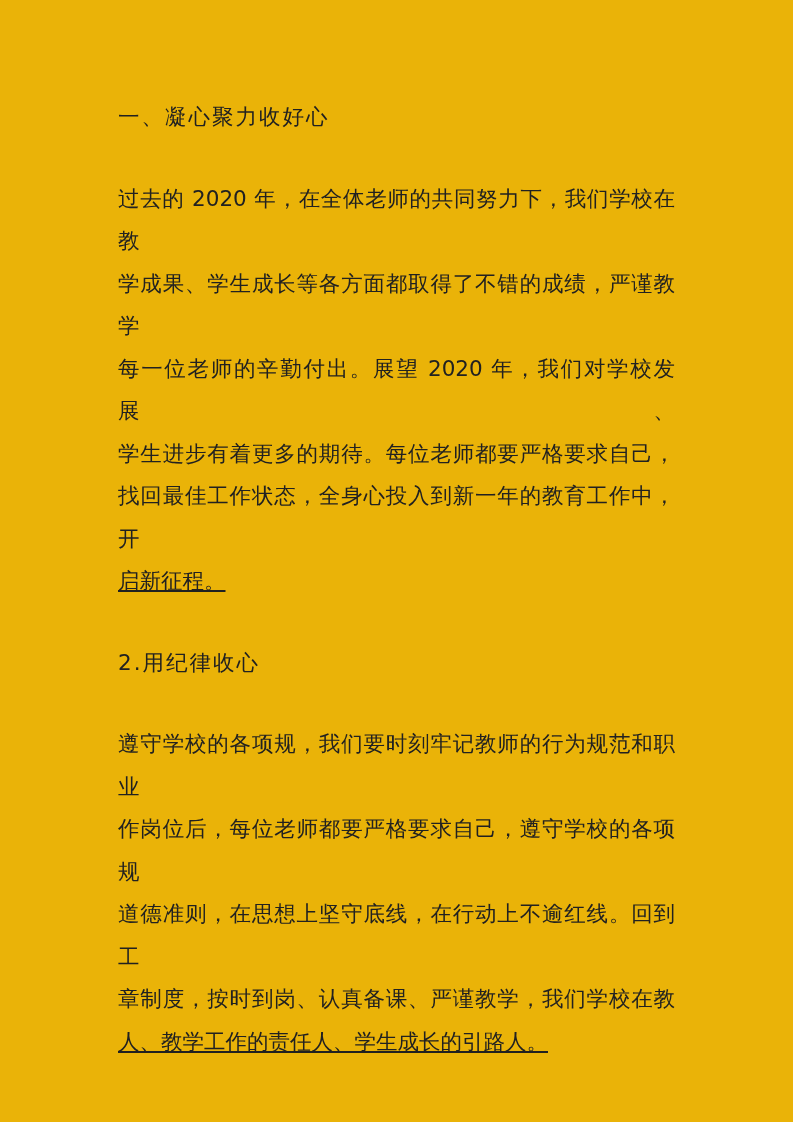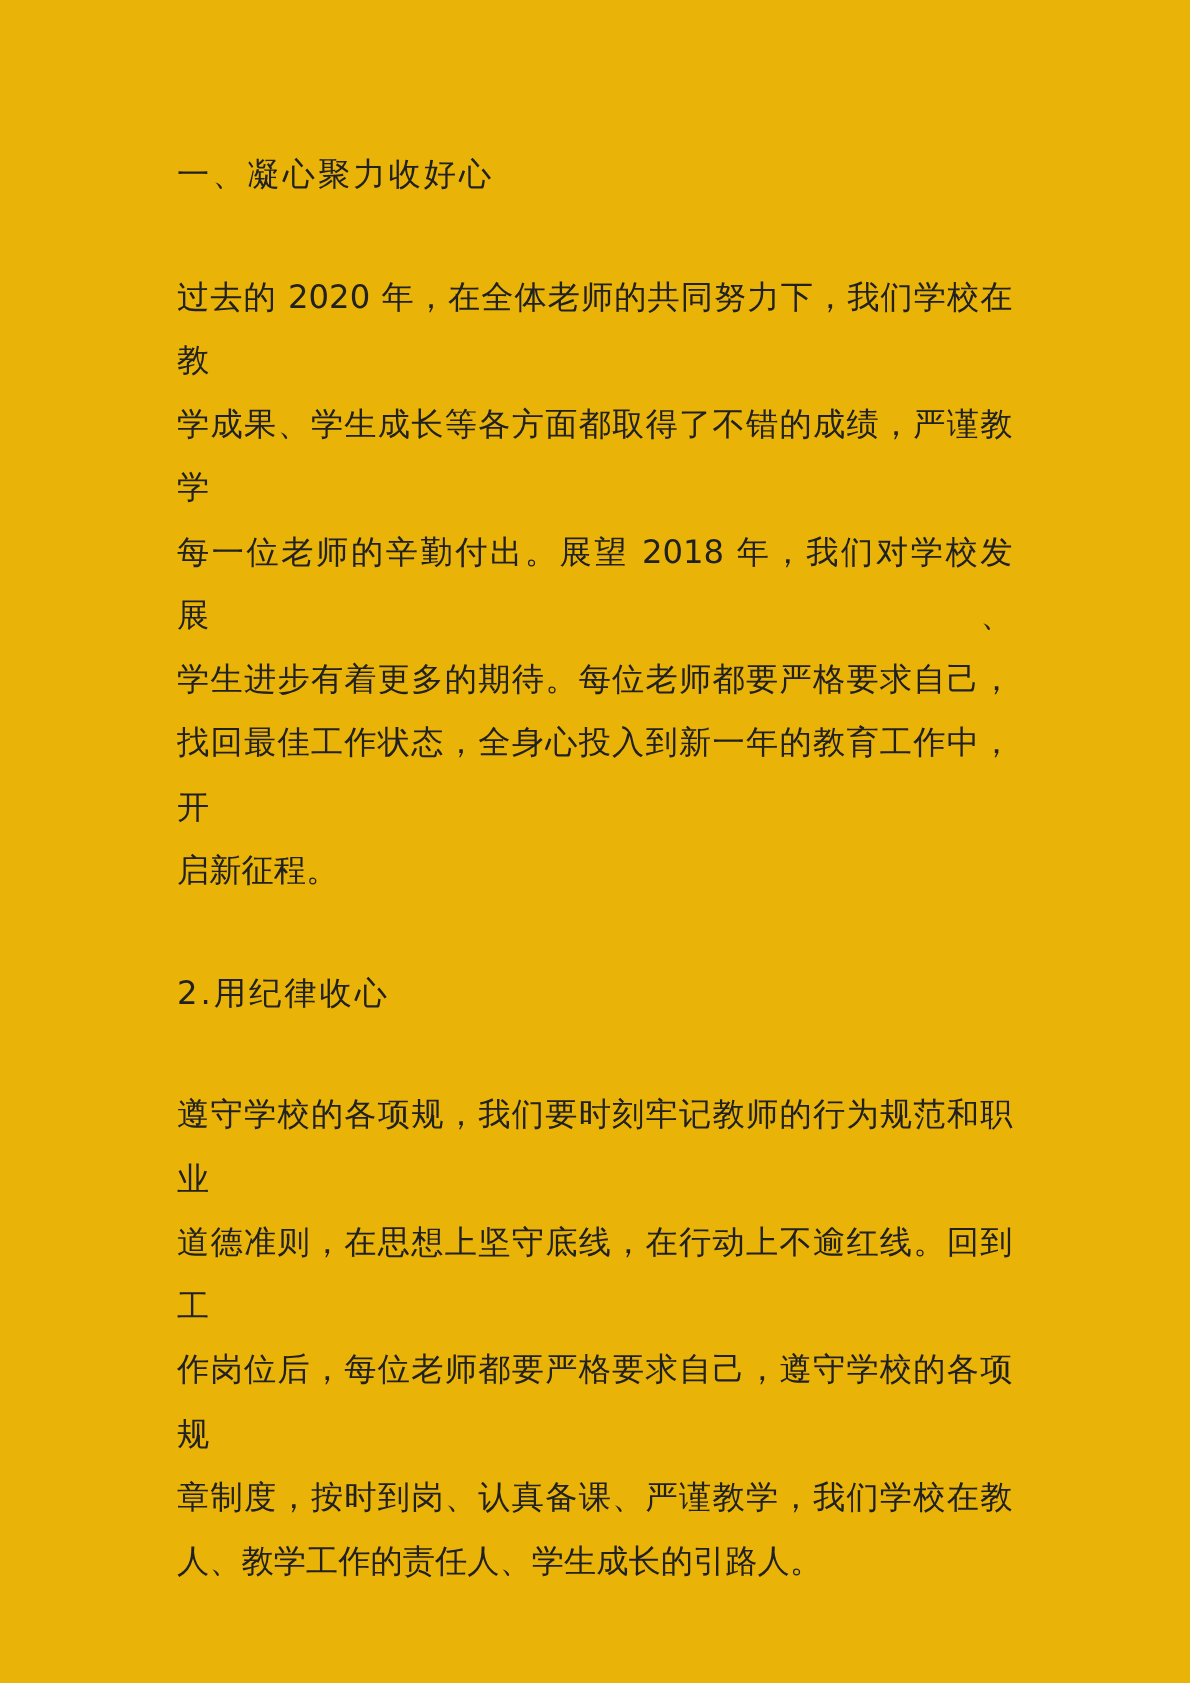--- a/index.html
+++ b/index.html
@@ -36,43 +36,44 @@
   
   .jline {
     text-align: justify;
     text-align-last: justify;
     text-justify: inter-character;
   }
   
   .lline {
     text-align: left;
     text-align-last: left;
+    text-decoration: underline;
   }
 </style>
 </head>
 <body>
 
 <div class="page">
   <div class="content">
 
     <div class="block heading">一、凝心聚力收好心</div>
 
     <div class="block para">
       <div class="jline">过去的 2020 年，在全体老师的共同努力下，我们学校在教</div>
       <div class="jline">学成果、学生成长等各方面都取得了不错的成绩，严谨教学</div>
-      <div class="jline">每一位老师的辛勤付出。展望 2018 年，我们对学校发展、</div>
+      <div class="jline">每一位老师的辛勤付出。展望 2020 年，我们对学校发展、</div>
       <div class="jline">学生进步有着更多的期待。每位老师都要严格要求自己，</div>
       <div class="jline">找回最佳工作状态，全身心投入到新一年的教育工作中，开</div>
       <div class="lline">启新征程。</div>
     </div>
 
     <div class="block heading">2.用纪律收心</div>
 
     <div class="block para">
       <div class="jline">遵守学校的各项规，我们要时刻牢记教师的行为规范和职业</div>
+      <div class="jline">作岗位后，每位老师都要严格要求自己，遵守学校的各项规</div>
       <div class="jline">道德准则，在思想上坚守底线，在行动上不逾红线。回到工</div>
-      <div class="jline">作岗位后，每位老师都要严格要求自己，遵守学校的各项规</div>
       <div class="jline">章制度，按时到岗、认真备课、严谨教学，我们学校在教</div>
       <div class="lline">人、教学工作的责任人、学生成长的引路人。</div>
     </div>
 
   </div>
 </div>
 
 </body></html>

